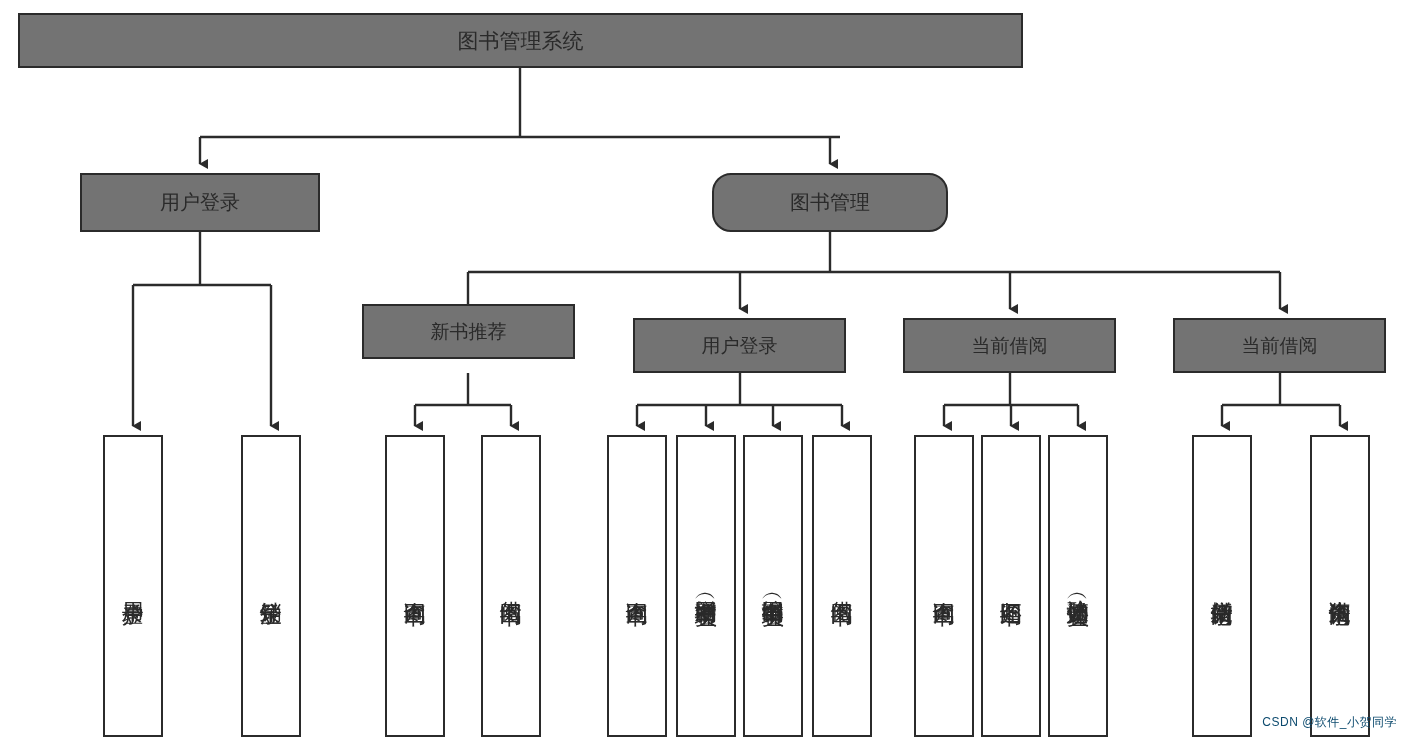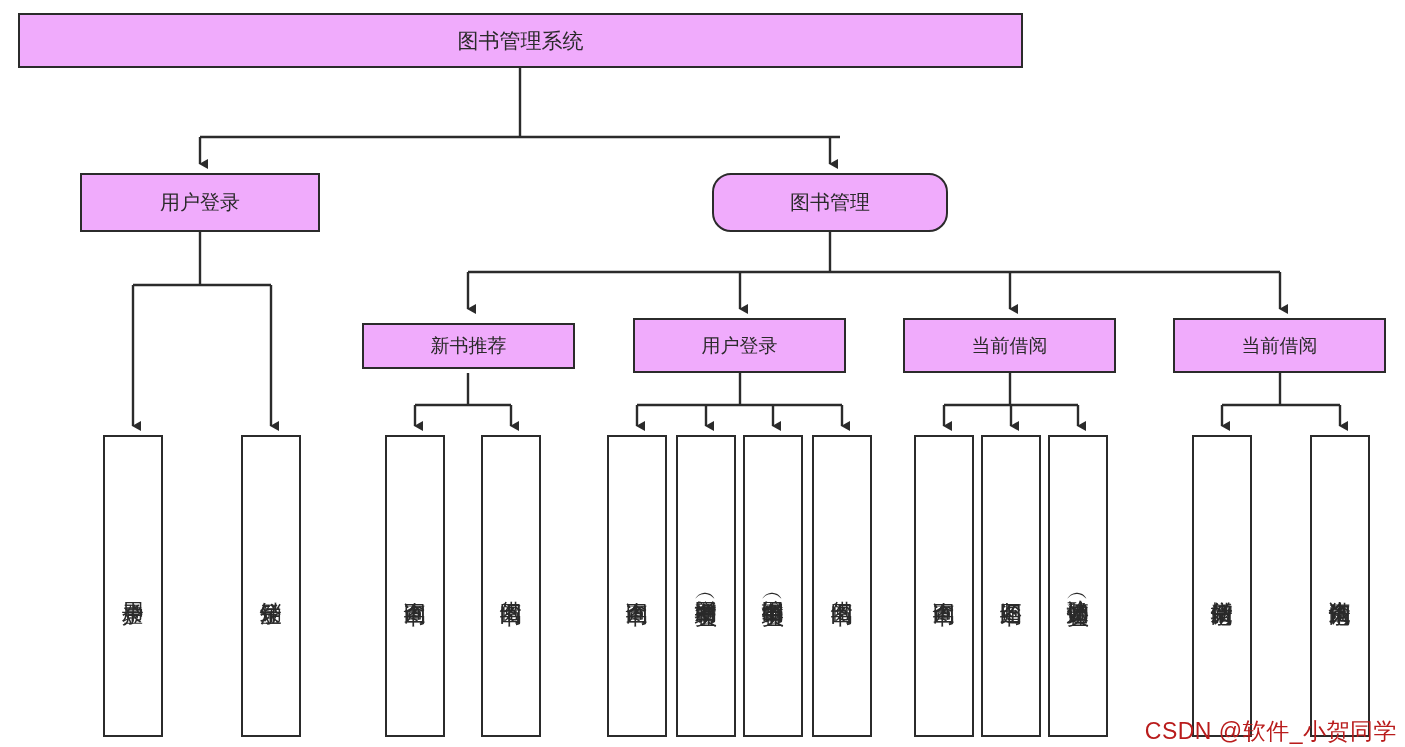--- a/index.html
+++ b/index.html
@@ -9,21 +9,21 @@
     font-family:"Liberation Sans","DejaVu Sans",sans-serif;
     color:#1a1a1a;
     overflow:hidden;
   }
   #stage{position:relative;width:1405px;height:747px;}
   svg#wires{position:absolute;left:0;top:0;width:1405px;height:747px;}
 
   .node{
     position:absolute;
     box-sizing:border-box;
-    background:#f0abfc;
+    background:#737373;
     border:2px solid #2b2b2b;
     display:flex;
     align-items:center;
     justify-content:center;
     text-align:center;
     color:#2a2a2a;
     z-index:2;
   }
   .node.root{font-size:21px;}
   .node.mid{font-size:20px;}
@@ -45,23 +45,23 @@
     font-size:22px;
     line-height:1.16;
     letter-spacing:1px;
     color:#2a2a2a;
     white-space:nowrap;
     max-height:96%;
   }
 
   .watermark{
     position:absolute;
-    right:8px;bottom:0;
-    font-size:23px;
-    color:#b91c1c;
+    right:8px;bottom:16px;
+    font-size:12px;
+    color:#0c4a6e;
     letter-spacing:.5px;
     z-index:3;
     white-space:nowrap;
   }
 </style>
 </head>
 <body>
 
 <div id="stage">
 
@@ -119,21 +119,21 @@
     <span>图书管理系统</span>
   </div>
 
   <div class="node mid" style="left:80px;top:173px;width:240px;height:59px;">
     <span>用户登录</span>
   </div>
   <div class="node mid" style="left:712px;top:173px;width:236px;height:59px;border-radius:19px;">
     <span>图书管理</span>
   </div>
 
-  <div class="node sub" style="left:362px;top:323px;width:213px;height:46px;">
+  <div class="node sub" style="left:362px;top:304px;width:213px;height:55px;">
     <span>新书推荐</span>
   </div>
   <div class="node sub" style="left:633px;top:318px;width:213px;height:55px;">
     <span>用户登录</span>
   </div>
   <div class="node sub" style="left:903px;top:318px;width:213px;height:55px;">
     <span>当前借阅</span>
   </div>
   <div class="node sub" style="left:1173px;top:318px;width:213px;height:55px;">
     <span>当前借阅</span>

